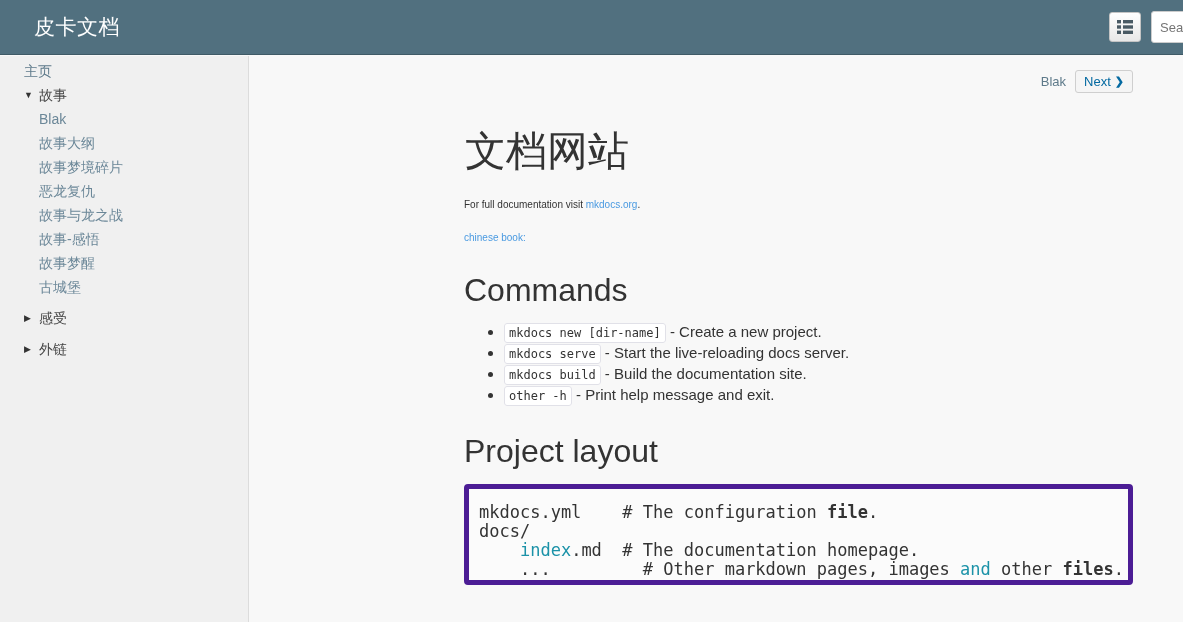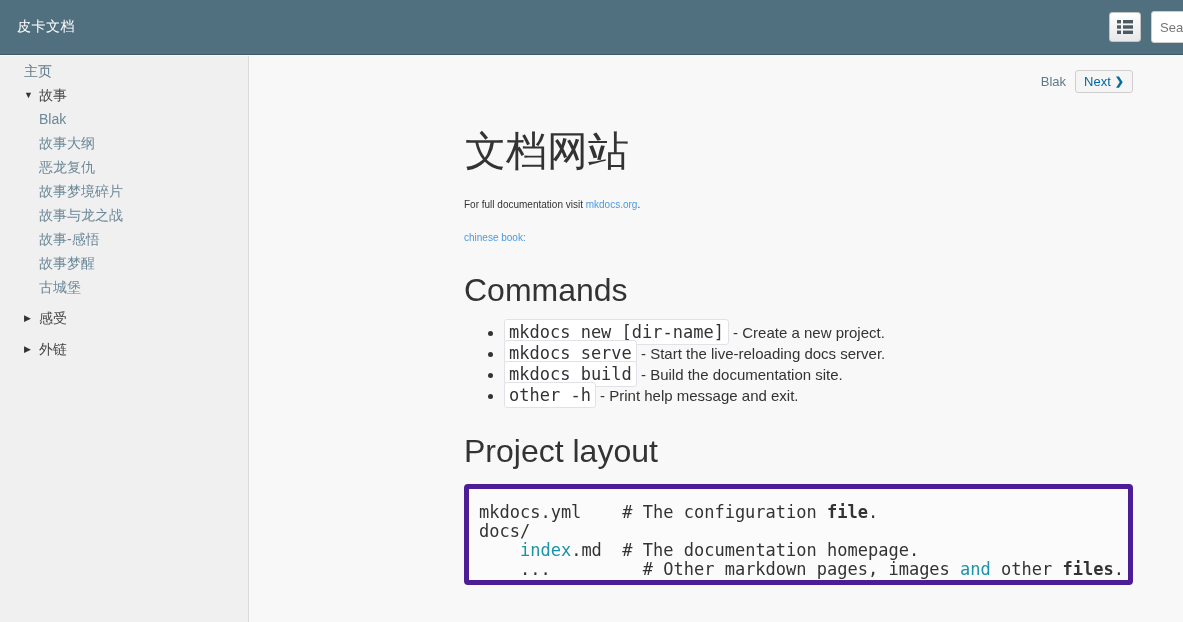--- a/index.html
+++ b/index.html
@@ -15,22 +15,22 @@
   #navbar {
     position: absolute; top: 0; left: 0;
     width: 1183px; height: 55px;
     background: #51707f;
     border-bottom: 1px solid #3f5a66;
     display: flex; align-items: center;
     z-index: 10;
   }
   #brand {
     color: #ffffff;
-    font-size: 14px;
-    padding-left: 17px;
+    font-size: 21px;
+    padding-left: 34px;
     letter-spacing: 0.5px;
     white-space: nowrap;
   }
   #navbar-right {
     margin-left: auto;
     display: flex; align-items: center;
     padding-right: 0;
     height: 100%;
   }
   #toc-button {
@@ -167,21 +167,21 @@
     list-style: disc;
   }
   ul.cmds li {
     font-size: 15px;
     color: #333333;
     line-height: 20px;
     margin-bottom: 0px;
   }
   code.inline {
     font-family: "DejaVu Sans Mono", monospace;
-    font-size: 17px;
+    font-size: 12px;
     background: #ffffff;
     border: 1px solid #e1e1e8;
     border-radius: 3px;
     padding: 2px 4px;
     color: #333333;
     white-space: nowrap;
   }
   pre.codeblock {
     margin: 14px 0 0 0;
     background: #fbfbfb;
@@ -221,22 +221,22 @@
 
 <div id="sidebar">
   <a class="nav-item nav-top">主页</a>
 
   <div class="nav-group">
     <span class="caret">▼</span>
     <span class="g-label">故事</span>
   </div>
   <a class="nav-child">Blak</a>
   <a class="nav-child">故事大纲</a>
+  <a class="nav-child">故事梦境碎片</a>
   <a class="nav-child">恶龙复仇</a>
-  <a class="nav-child">故事梦境碎片</a>
   <a class="nav-child">故事与龙之战</a>
   <a class="nav-child">故事-感悟</a>
   <a class="nav-child">故事梦醒</a>
   <a class="nav-child">古城堡</a>
 
   <div class="nav-spacer"></div>
   <div class="nav-group">
     <span class="caret">▶</span>
     <span class="g-label">感受</span>
   </div>

